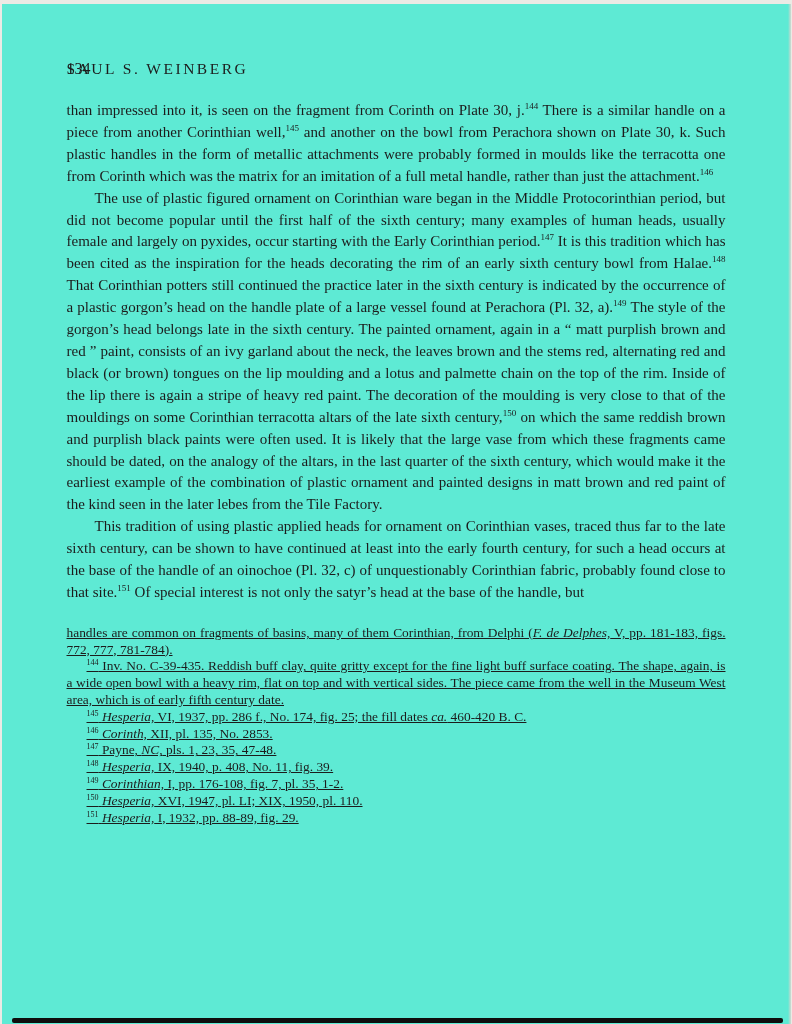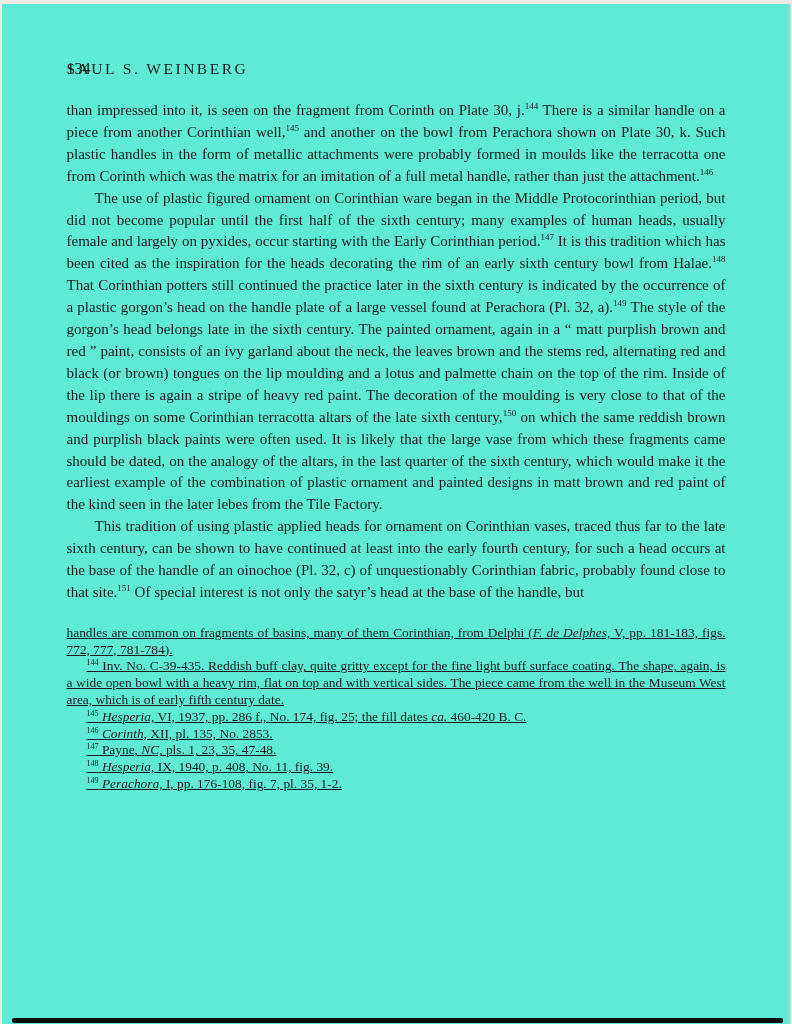--- a/index.html
+++ b/index.html
@@ -101,20 +101,22 @@
       <p class="para indent"><span>This tradition of using plastic applied heads for ornament on Corinthian vases, traced thus far to the late sixth century, can be shown to have continued at least into the early fourth century, for such a head occurs at the base of the handle of an oinochoe (Pl. 32, c) of unquestionably Corinthian fabric, probably found close to that site.</span><sup>151</sup><span> Of special interest is not only the satyr’s head at the base of the handle, but</span></p>
     </main>
 
   <section class="footnotes" id="footnotes-container">
       <p class="footnote"><span>handles are common on fragments of basins, many of them Corinthian, from Delphi (</span><i>F. de Delphes,</i><span> V, pp. 181-183, figs. 772, 777, 781-784).</span></p>
       <p class="footnote indent"><sup>144</sup><span> Inv. No. C-39-435. Reddish buff clay, quite gritty except for the fine light buff surface coating. The shape, again, is a wide open bowl with a heavy rim, flat on top and with vertical sides. The piece came from the well in the Museum West area, which is of early fifth century date.</span></p>
       <p class="footnote indent"><sup>145</sup><span> </span><i>Hesperia,</i><span> VI, 1937, pp. 286 f., No. 174, fig. 25; the fill dates </span><i>ca.</i><span> 460-420 B. C.</span></p>
       <p class="footnote indent"><sup>146</sup><span> </span><i>Corinth,</i><span> XII, pl. 135, No. 2853.</span></p>
       <p class="footnote indent"><sup>147</sup><span> Payne, </span><i>NC,</i><span> pls. 1, 23, 35, 47-48.</span></p>
       <p class="footnote indent"><sup>148</sup><span> </span><i>Hesperia,</i><span> IX, 1940, p. 408, No. 11, fig. 39.</span></p>
-      <p class="footnote indent"><sup>149</sup><span> </span><i>Perachora,</i><span> I, pp. 176-108, fig. 7, pl. 35, 1-2.</span></p>
+      <p class="footnote indent"><sup>149</sup><span> </span><i>Corinthian,</i><span> I, pp. 176-108, fig. 7, pl. 35, 1-2.</span></p>
+      <p class="footnote indent"><sup>150</sup><span> </span><i>Hesperia,</i><span> XVI, 1947, pl. LI; XIX, 1950, pl. 110.</span></p>
+      <p class="footnote indent"><sup>151</sup><span> </span><i>Hesperia,</i><span> I, 1932, pp. 88-89, fig. 29.</span></p>
     </section>
 
   <div class="scan-edge-right"></div>
 
   <div class="scan-artifact-line"></div>
 
 </div>
 
 </body></html>

